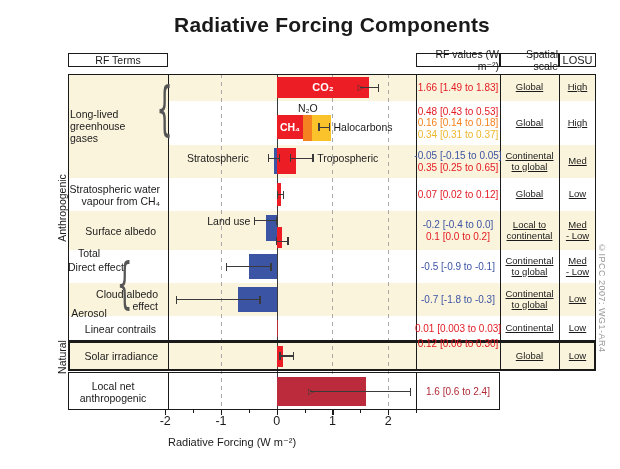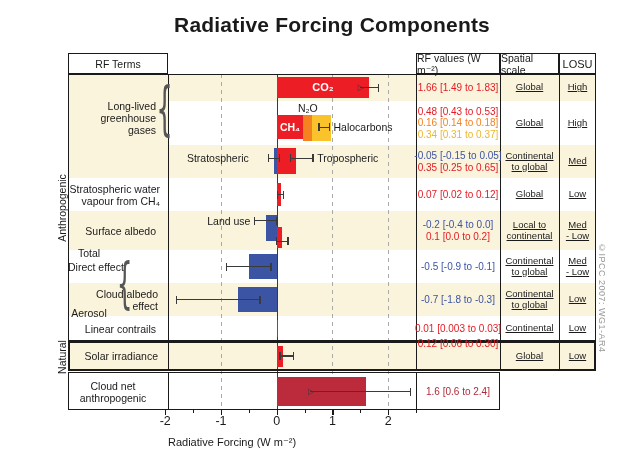--- a/index.html
+++ b/index.html
@@ -1,21 +1,21 @@
 <!DOCTYPE html>
 <html><head>
 <meta charset="utf-8">
 <style>
   html,body{margin:0;padding:0;background:#fff;}
   #stage{position:relative;width:620px;height:469px;background:#fff;
          font-family:"Liberation Sans","DejaVu Sans",sans-serif;color:#1a1a1a;overflow:hidden;}
   .abs{position:absolute;}
   #title{top:13px;left:68px;width:528px;text-align:center;font-size:21px;font-weight:bold;letter-spacing:.2px;}
-  .hdrbox{top:53px;height:21px;border:1.3px solid #1a1a1a;box-sizing:border-box;background:#fff;
-          display:flex;align-items:center;justify-content:center;font-size:10.5px;z-index:6;}
+  .hdrbox{top:53px;height:14px;border:1.3px solid #1a1a1a;box-sizing:border-box;background:#fff;
+          display:flex;align-items:center;justify-content:center;font-size:10.5px;z-index:6;text-align:right;}
   .vlabel{transform:rotate(-90deg);transform-origin:center;font-size:10.5px;white-space:nowrap;}
   #copyright{left:597px;top:243px;writing-mode:vertical-rl;font-size:9px;color:#999;letter-spacing:.5px;}
   .band{left:68px;width:528px;z-index:1;}
   .cellbg{z-index:2;}
   .termtext{z-index:7;font-size:10.5px;line-height:12px;display:flex;flex-direction:column;justify-content:center;}
   .gridline{width:1px;z-index:3;background-image:repeating-linear-gradient(to bottom,#a9a9a9 0 4px,transparent 4px 8px);}
   .zeroline{width:1.4px;background:#3a3a3a;z-index:3;}
   .rect{box-sizing:border-box;z-index:5;}
   .vline{background:#1a1a1a;width:1.1px;z-index:5;}
   .bar{z-index:8;display:flex;align-items:center;justify-content:center;}
@@ -56,21 +56,21 @@
 
   <div class="abs" id="copyright">©IPCC 2007: WG1-AR4</div>
 
   <div class="abs" id="chart" style="left:0;top:0;width:620px;height:469px;">
       <div class="abs band" style="top: 74px; height: 27px; background: rgb(251, 244, 220);"></div>
       <div class="abs band" style="top: 145px; height: 33px; background: rgb(251, 244, 220);"></div>
       <div class="abs band" style="top: 211px; height: 39px; background: rgb(251, 244, 220);"></div>
       <div class="abs band" style="top: 283px; height: 33px; background: rgb(251, 244, 220);"></div>
       <div class="abs band" style="left: 68px; top: 341px; width: 528px; height: 30px; background: rgb(251, 244, 220);"></div>
       <div class="abs cellbg" style="left: 68px; top: 74px; width: 100px; height: 71px; background: rgb(251, 244, 220);"></div>
-      <div class="abs termtext" style="left: 68px; top: 82px; width: 76px; height: 71px; padding-left: 12px; text-align: right;">
+      <div class="abs termtext" style="left: 68px; top: 90px; width: 76px; height: 71px; padding-left: 2px; text-align: left;">
         <span>Long-lived</span>
         <span>greenhouse gases</span>
       </div>
       <div class="abs brace" style="left: 146px; top: 78px; height: 63px; font-size: 57.96px; line-height: 63px; transform: scaleX(0.45);">{</div>
       <div class="abs cellbg" style="left: 68px; top: 145px; width: 100px; height: 33px; background: rgb(251, 244, 220);"></div>
       <div class="abs cellbg" style="left: 68px; top: 178px; width: 100px; height: 33px; background: rgb(255, 255, 255);"></div>
       <div class="abs termtext" style="left: 68px; top: 178px; width: 92px; height: 33px; padding-left: 0px; text-align: right;">
         <span>Stratospheric water</span>
         <span>vapour from CH₄</span>
       </div>
@@ -89,21 +89,21 @@
       </div>
       <div class="abs cellbg" style="left: 68px; top: 316px; width: 100px; height: 25px; background: rgb(255, 255, 255);"></div>
       <div class="abs termtext" style="left: 68px; top: 316px; width: 88px; height: 25px; padding-left: 0px; text-align: right;">
         <span>Linear contrails</span>
       </div>
       <div class="abs termtext" style="left: 68px; top: 341px; width: 90px; height: 30px; padding-left: 0px; text-align: right;">
         <span>Solar irradiance</span>
       </div>
       <div class="abs cellbg" style="left: 68px; top: 373px; width: 100px; height: 37px; background: rgb(255, 255, 255);"></div>
       <div class="abs termtext" style="left: 68px; top: 373px; width: 70px; height: 37px; padding-left: 10px; text-align: center;">
-        <span>Cloud net</span>
+        <span>Local net</span>
         <span>anthropogenic</span>
       </div>
       <div class="abs termtext" style="left: 70px; top: 270px; width: 38px; height: 26px; text-align: center; justify-content: center; gap: 48px;">
         <span>Total</span>
         <span>Aerosol</span>
       </div>
       <div class="abs brace" style="left: 107px; top: 253px; height: 60px; font-size: 55.2px; line-height: 60px; transform: scaleX(0.45);">{</div>
       <div class="abs gridline" style="left: 220.944px; top: 74px; height: 336px;"></div>
       <div class="abs gridline" style="left: 332.404px; top: 74px; height: 336px;"></div>
       <div class="abs gridline" style="left: 388.135px; top: 74px; height: 336px;"></div>

